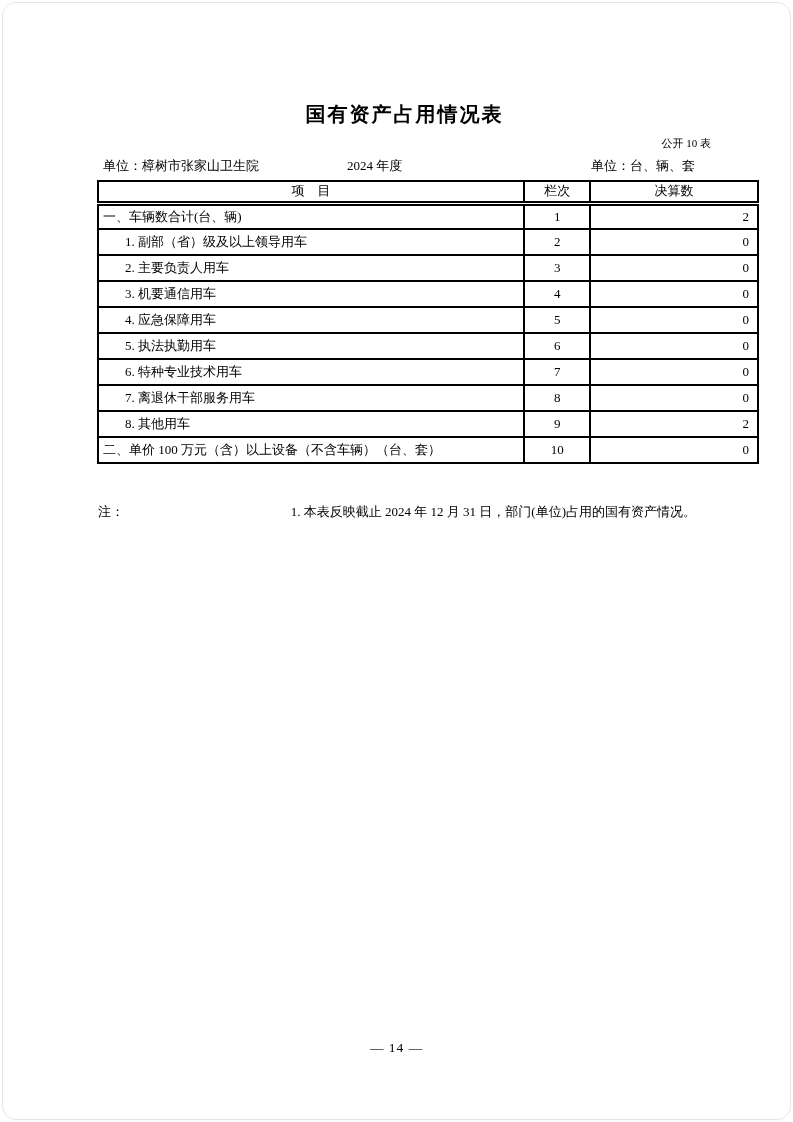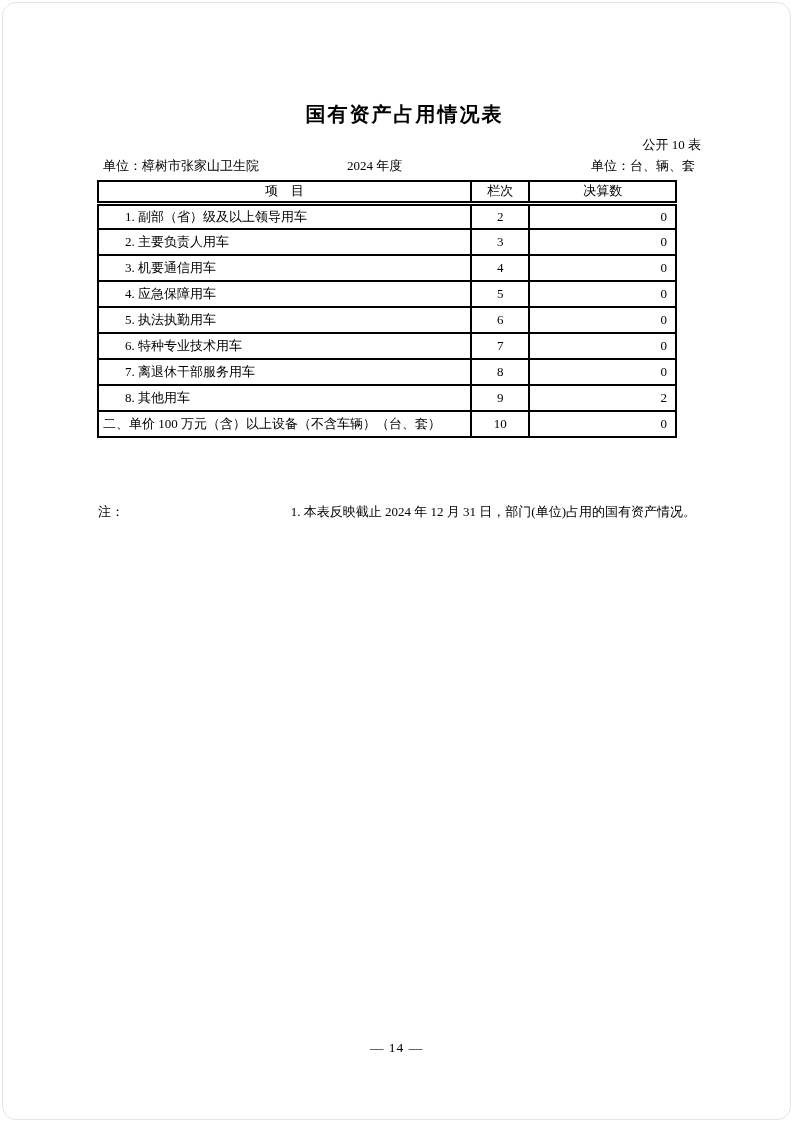--- a/index.html
+++ b/index.html
@@ -20,34 +20,34 @@
   .doc-title {
     position:absolute; top:101px; left:0; width:100%;
     text-align:center;
     font-family:"Liberation Sans","DejaVu Sans",sans-serif;
     font-weight:bold;
     font-size:20px;
     letter-spacing:2px;
     padding-left:16px;
   }
   .public-label {
-    position:absolute; top:136px; right:92px;
-    font-size:13px;
+    position:absolute; top:136px; right:82px;
+    font-size:11px;
   }
   .meta-row {
     position:absolute; top:157px; left:97px; width:598px; height:18px;
     font-size:13px;
   }
   .meta-row .unit-left  { position:absolute; left:6px;  top:0; }
   .meta-row .year-label { position:absolute; left:250px; top:0; }
   .meta-row .unit-right { position:absolute; right:0;   top:0; }
 
   table.asset-table {
     position:absolute; top:180px; left:97px;
-    width:580px;
+    width:662px;
     border-collapse:collapse;
     font-size:13px;
   }
   .asset-table th, .asset-table td {
     border:2px solid #000;
     font-weight:normal;
     vertical-align:middle;
   }
   .asset-table thead th {
     height:22px;
@@ -102,20 +102,25 @@
   </colgroup>
   <thead>
     <tr>
       <th>项　目</th>
       <th>栏次</th>
       <th>决算数</th>
     </tr>
   </thead>
   <tbody>
     <tr>
+      <td class="c-item">一、车辆数合计(台、辆)</td>
+      <td class="c-col">1</td>
+      <td class="c-val">2</td>
+    </tr>
+    <tr>
       <td class="c-item sub">1. 副部（省）级及以上领导用车</td>
       <td class="c-col">2</td>
       <td class="c-val">0</td>
     </tr>
     <tr>
       <td class="c-item sub">2. 主要负责人用车</td>
       <td class="c-col">3</td>
       <td class="c-val">0</td>
     </tr>
     <tr>

